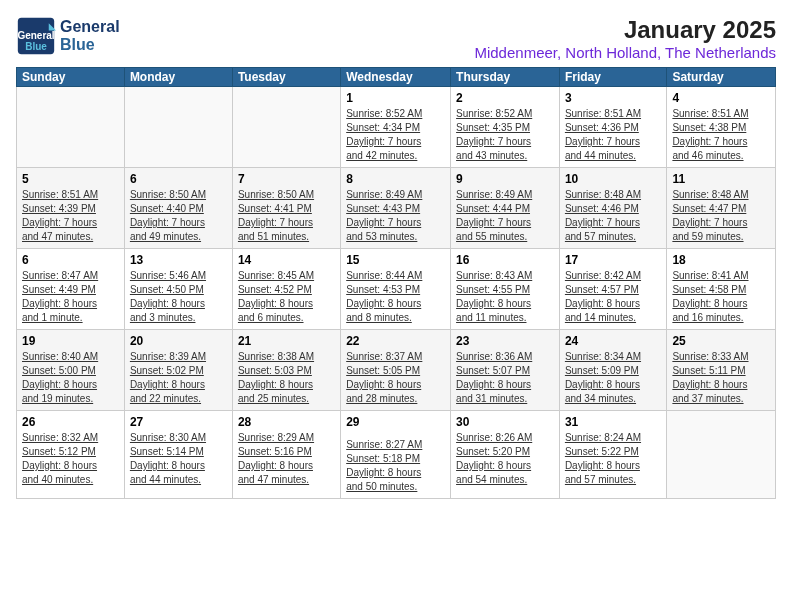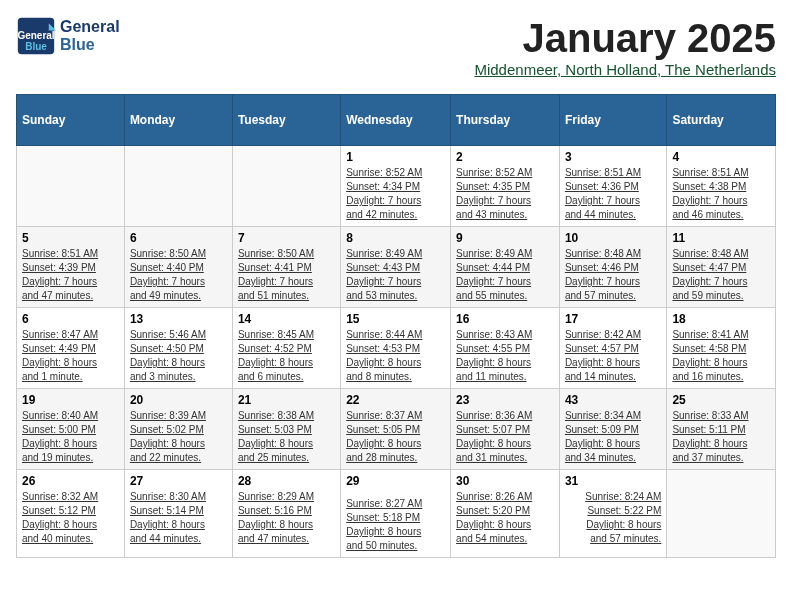--- a/index.html
+++ b/index.html
@@ -7,58 +7,57 @@
       font-family: Arial, sans-serif;
       background: #fff;
       width: 792px;
       min-height: 612px;
       padding: 16px;
     }
     .header {
       display: flex;
       justify-content: space-between;
       align-items: flex-start;
-      margin-bottom: 16px;
+      margin-bottom: 6px;
     }
     .logo {
       display: flex;
       align-items: center;
       font-size: 18px;
       font-weight: bold;
       color: #1a3a6b;
       line-height: 1.1;
     }
     .logo-icon {
       width: 40px;
       height: 40px;
       margin-right: 4px;
     }
     .title-block {
       text-align: right;
     }
     .month-title {
-      font-size: 40px;
+      font-size: 24px;
       font-weight: bold;
       color: #222;
     }
     .subtitle {
       font-size: 15px;
-      color: #14532d;
-      text-decoration: underline;
+      color: #6d28d9;
     }
     table {
       width: 100%;
       border-collapse: collapse;
       font-size: 11px;
     }
     thead th {
       background-color: #2a6496;
       color: #fff;
       text-align: left;
-      padding: 18px 5px;
+      padding: 2px 5px;
       font-size: 12px;
       font-weight: bold;
       border: 1px solid #1e5278;
     }
     tbody td {
       border: 1px solid #ccc;
       vertical-align: top;
       padding: 4px 5px;
       width: 113px;
       min-height: 72px;
@@ -283,21 +282,21 @@
 and 28 minutes.</div>
         </td>
         <td>
           <span class="day-num">23</span>
           <div class="day-info" style="white-space: pre-line;">Sunrise: 8:36 AM
 Sunset: 5:07 PM
 Daylight: 8 hours
 and 31 minutes.</div>
         </td>
         <td>
-          <span class="day-num">43</span>
+          <span class="day-num">24</span>
           <div class="day-info" style="white-space: pre-line;">Sunrise: 8:34 AM
 Sunset: 5:09 PM
 Daylight: 8 hours
 and 34 minutes.</div>
         </td>
         <td>
           <span class="day-num">25</span>
           <div class="day-info" style="white-space: pre-line;">Sunrise: 8:33 AM
 Sunset: 5:11 PM
 Daylight: 8 hours
@@ -335,21 +334,21 @@
         </td>
         <td>
           <span class="day-num">30</span>
           <div class="day-info" style="white-space: pre-line;">Sunrise: 8:26 AM
 Sunset: 5:20 PM
 Daylight: 8 hours
 and 54 minutes.</div>
         </td>
         <td>
           <span class="day-num">31</span>
-          <div class="day-info" style="white-space: pre-line; text-align: right;">Sunrise: 8:24 AM
+          <div class="day-info" style="white-space: pre-line;">Sunrise: 8:24 AM
 Sunset: 5:22 PM
 Daylight: 8 hours
 and 57 minutes.</div>
         </td>
         <td class="empty"></td>
       </tr>
     </tbody>
 </table>
 
 </body></html>

